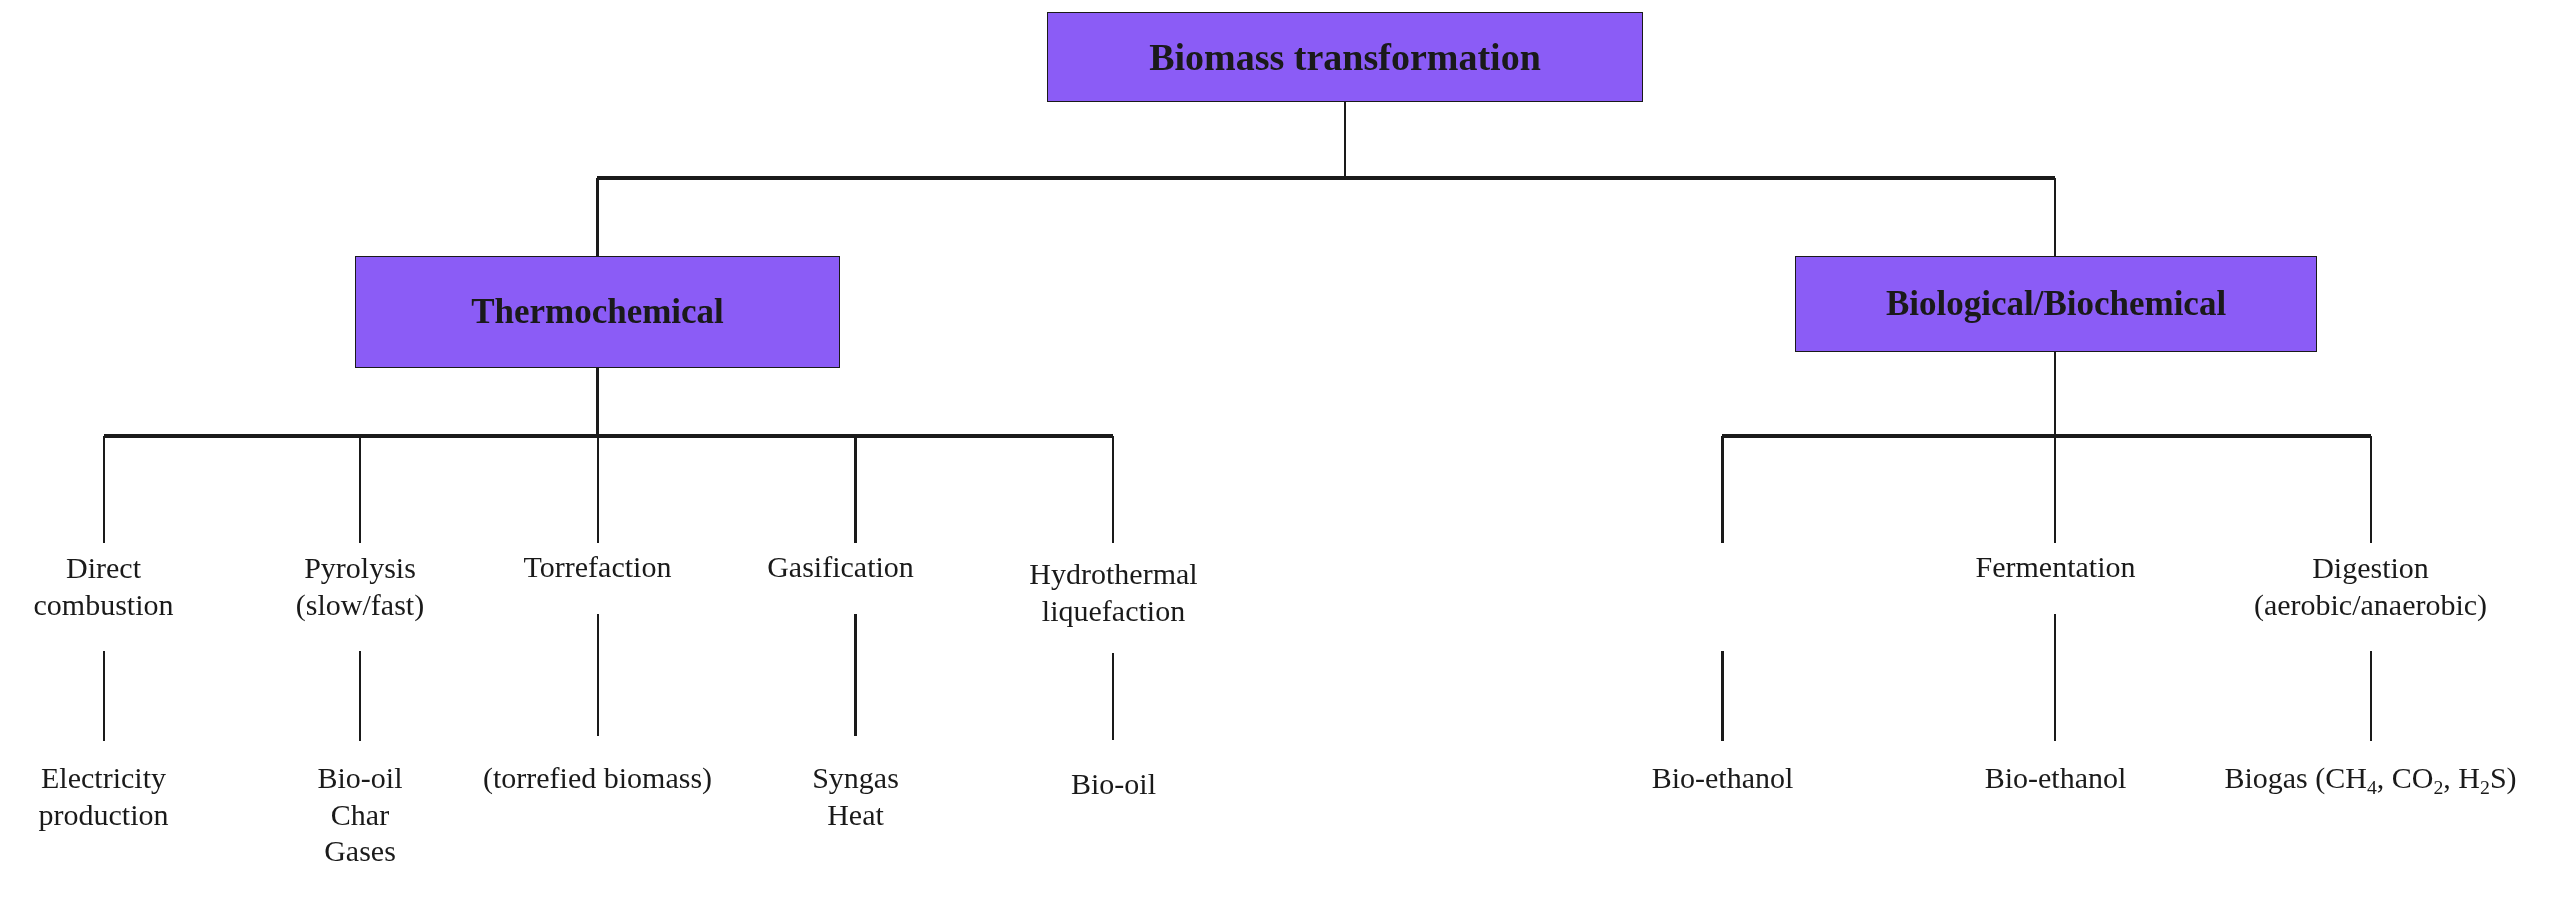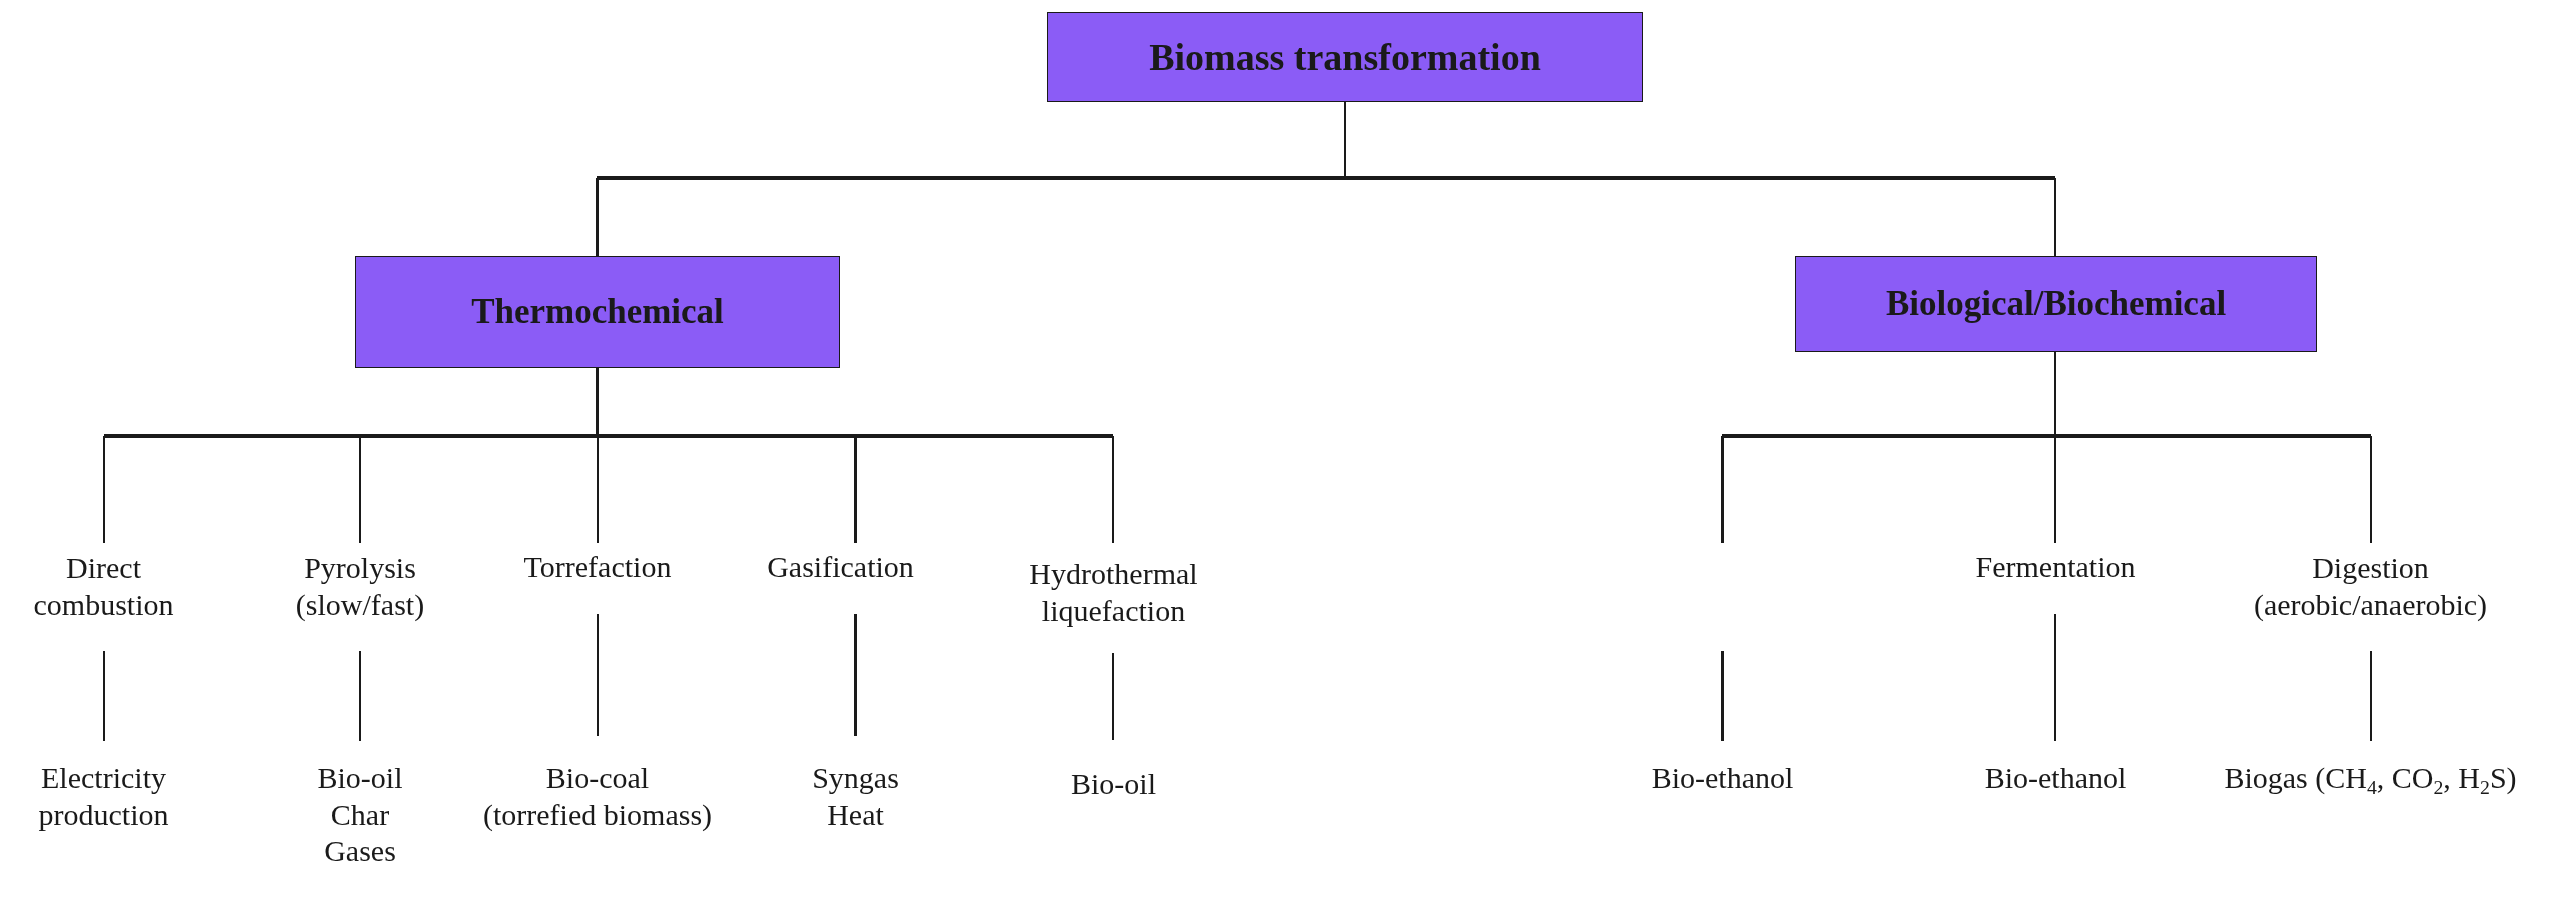--- a/index.html
+++ b/index.html
@@ -120,21 +120,20 @@
       </div>
       <div class="node-label t-product" style="left: -10.5px; top: 760px; width: 741px;">
         <span class="lbl-line">Bio-oil</span>
         <span class="lbl-line">Char</span>
         <span class="lbl-line">Gases</span>
       </div>
       <div class="node-label t-process" style="left: 227px; top: 549px; width: 741px;">
         <span class="lbl-line">Torrefaction</span>
       </div>
       <div class="node-label t-product" style="left: 227px; top: 760px; width: 741px;">
-        <span class="lbl-line">Bio-coal</span>
         <span class="lbl-line">(torrefied biomass)</span>
       </div>
       <div class="node-label t-process" style="left: 470px; top: 549px; width: 741px;">
         <span class="lbl-line">Gasification</span>
       </div>
       <div class="node-label t-product" style="left: 485px; top: 760px; width: 741px;">
         <span class="lbl-line">Syngas</span>
         <span class="lbl-line">Heat</span>
       </div>
       <div class="node-label t-process" style="left: 743px; top: 546px; width: 741px; margin-top: 10px;">

